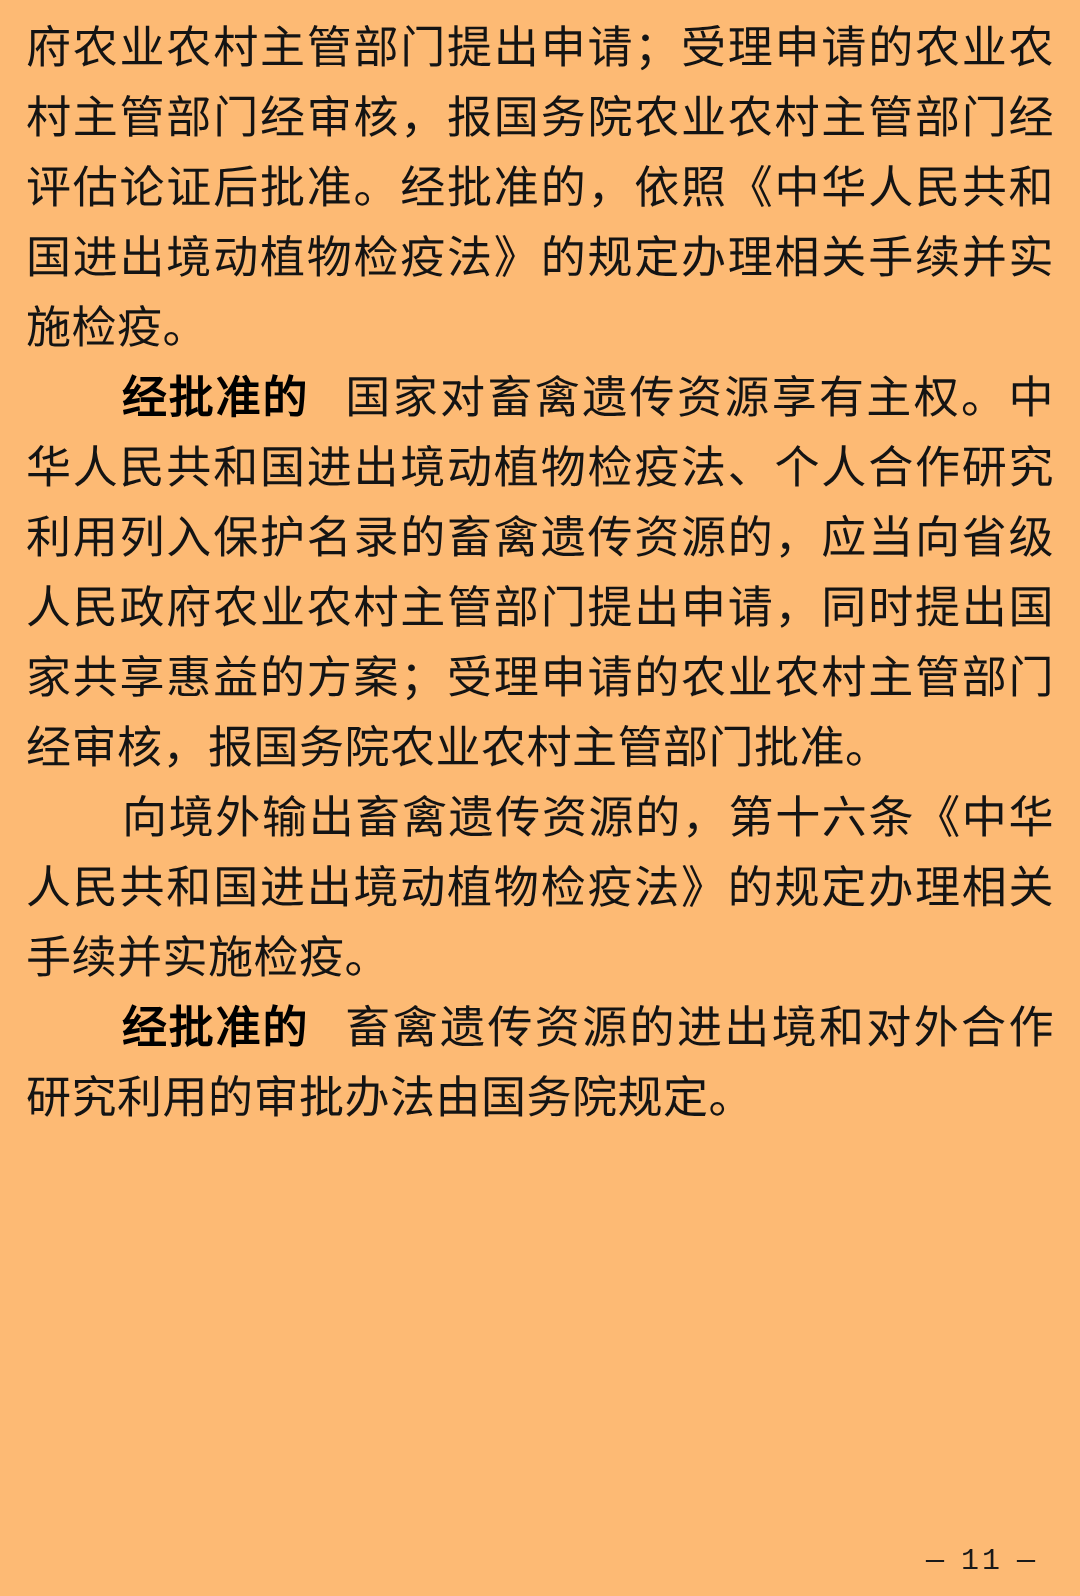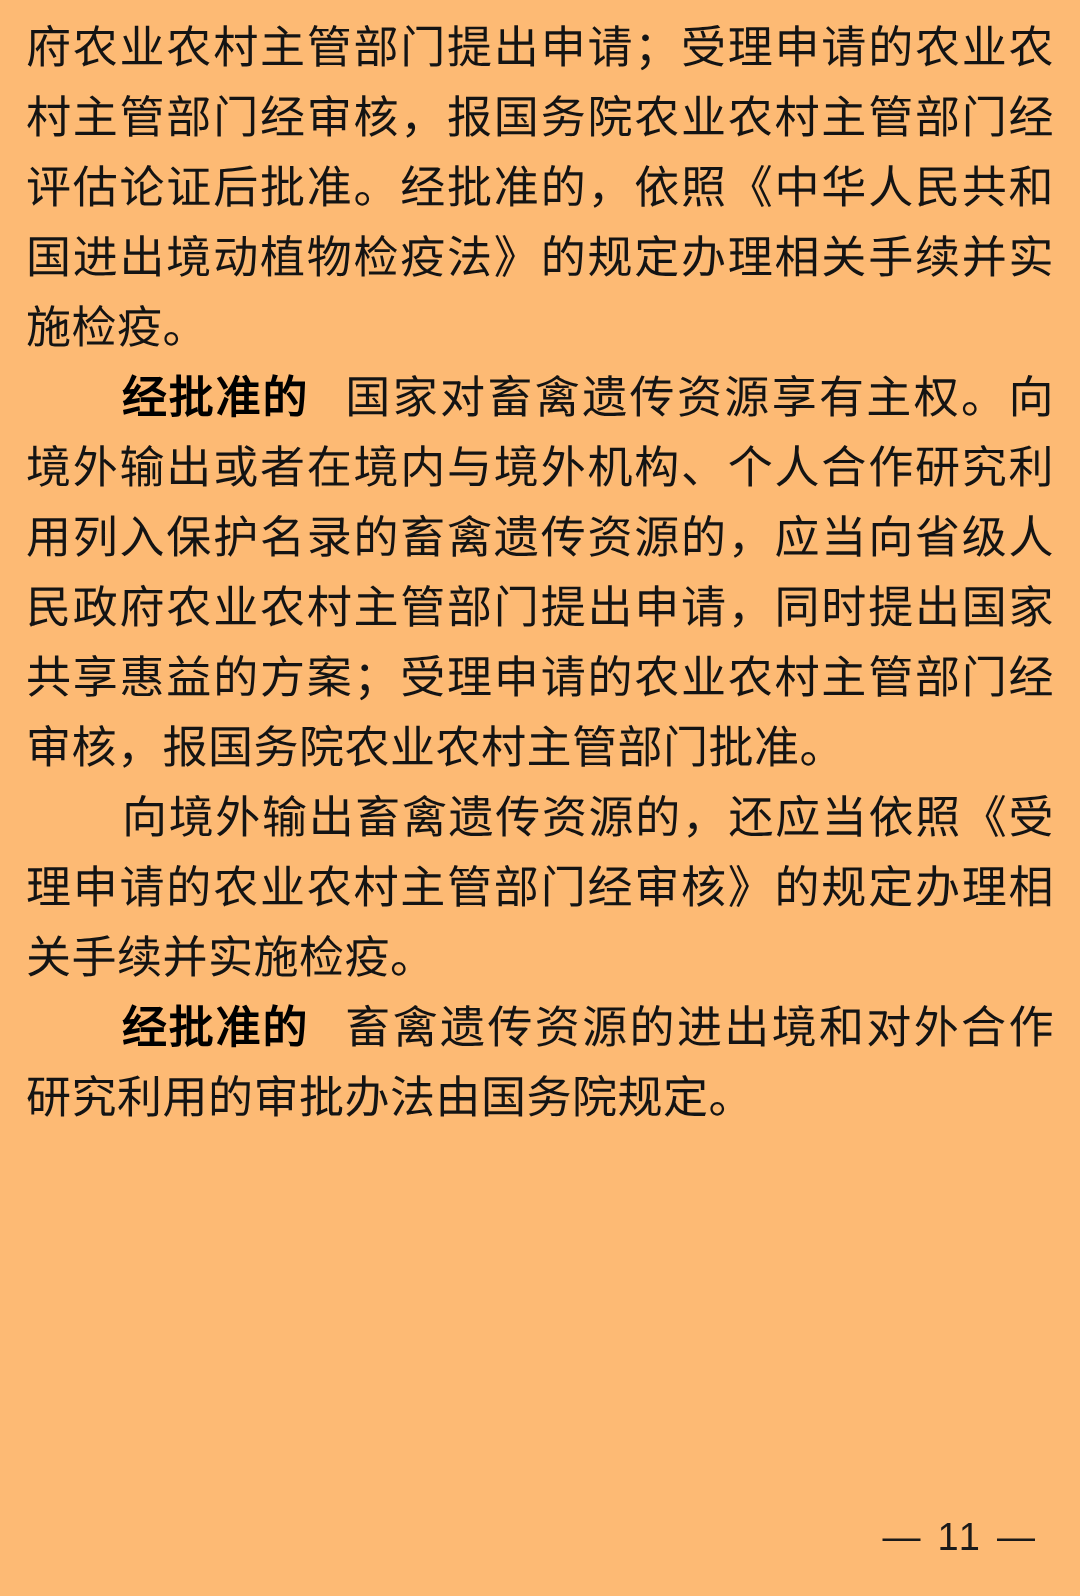--- a/index.html
+++ b/index.html
@@ -62,47 +62,47 @@
   .art-gap {
     display: inline-block;
     width: 34px;
   }
   .gap-top            { height: 13px; }
 
   
   .page-footer {
     position: absolute;
     right: 28px;
-    bottom: 36px;
-    font-family: Liberation Sans, sans-serif;
-    font-size: 38px;
+    bottom: 12px;
+    font-family: Liberation Mono, monospace;
+    font-size: 30px;
     line-height: 46px;
     color: #1a1a1a;
     letter-spacing: 3px;
     white-space: nowrap;
   }
   .page-footer .dash { padding: 0 14px; }
 </style>
 </head>
 <body>
 
 <div class="page">
 
   <div class="content">
 
     <div class="gap-top"></div>
 
     <p class="para cont">府农业农村主管部门提出申请；受理申请的农业农村主管部门经审核，报国务院农业农村主管部门经评估论证后批准。经批准的，依照《中华人民共和国进出境动植物检疫法》的规定办理相关手续并实施检疫。</p>
 
 
     <p class="para indent">
-      <span class="art-no">经批准的</span><span class="art-gap"></span><span>国家对畜禽遗传资源享有主权。向境外输出或者在境内与境外机构、个人合作研究利用列入保护名录的畜禽遗传资源的，应当向省级人民政府农业农村主管部门提出申请，同时提出国家共享惠益的方案；受理申请的农业农村主管部门经审核，报国务院农业农村主管部门批准。</span>
+      <span class="art-no">经批准的</span><span class="art-gap"></span><span>国家对畜禽遗传资源享有主权。中华人民共和国进出境动植物检疫法、个人合作研究利用列入保护名录的畜禽遗传资源的，应当向省级人民政府农业农村主管部门提出申请，同时提出国家共享惠益的方案；受理申请的农业农村主管部门经审核，报国务院农业农村主管部门批准。</span>
     </p>
 
-    <p class="para indent">向境外输出畜禽遗传资源的，还应当依照《受理申请的农业农村主管部门经审核》的规定办理相关手续并实施检疫。</p>
+    <p class="para indent">向境外输出畜禽遗传资源的，第十六条《中华人民共和国进出境动植物检疫法》的规定办理相关手续并实施检疫。</p>
 
 
     <p class="para indent">
       <span class="art-no">经批准的</span><span class="art-gap"></span><span>畜禽遗传资源的进出境和对外合作研究利用的审批办法由国务院规定。</span>
     </p>
 
   </div>
 
   <div class="page-footer">
     <span class="dash">—</span><span>11</span><span class="dash">—</span>

